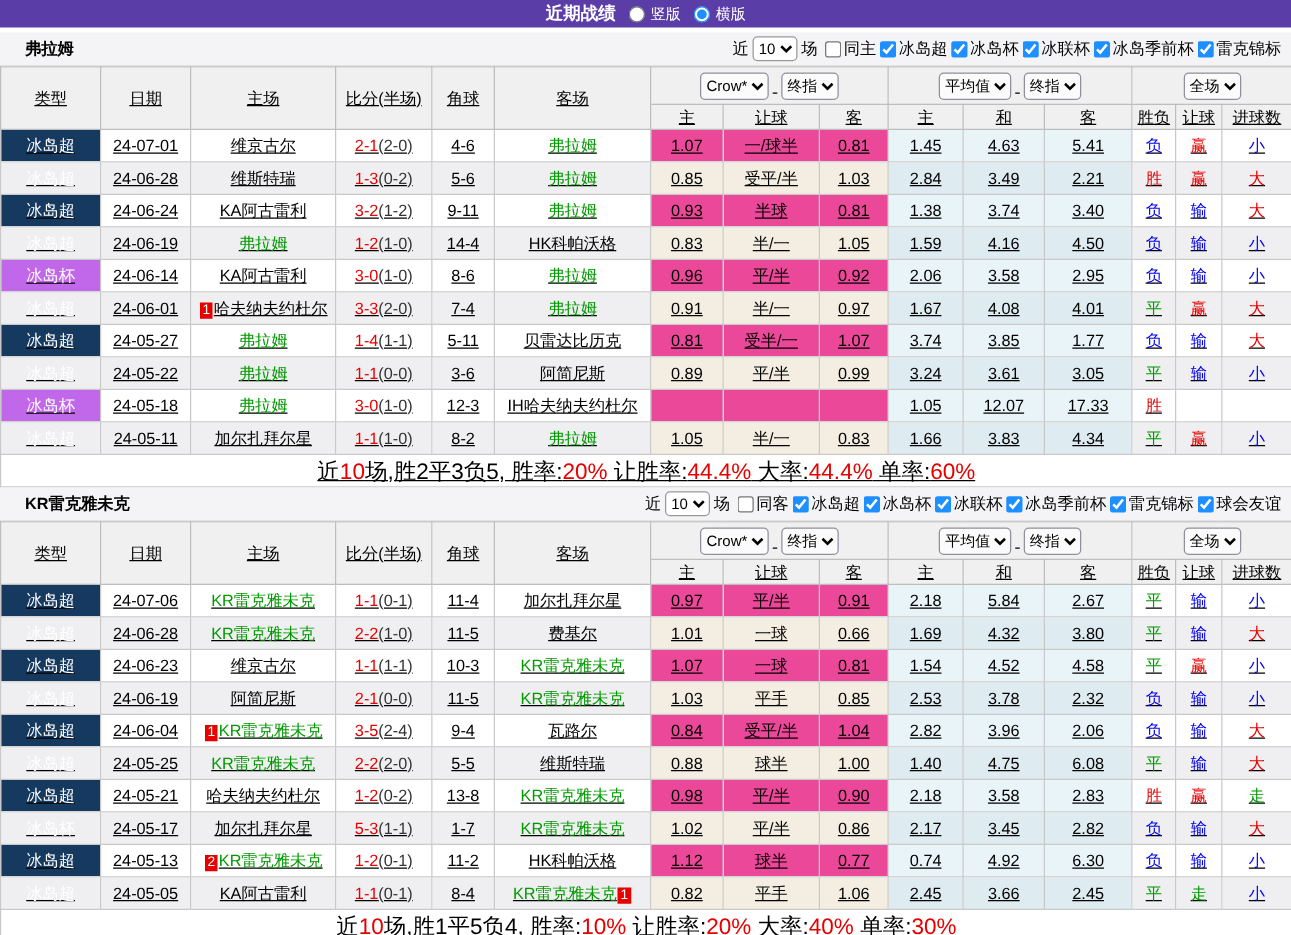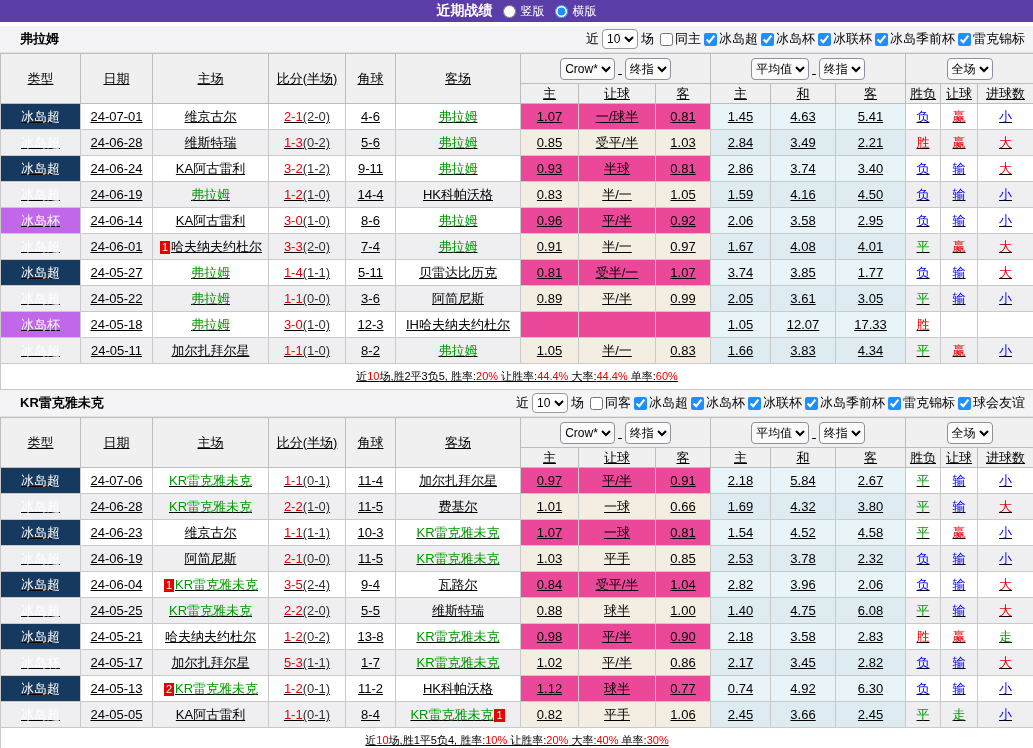--- a/index.html
+++ b/index.html
@@ -36,21 +36,21 @@
   tbody.rows tr:nth-child(even) td.avg{background:#deebf1;}
   td.super{background:#16395f;color:#fff;}
   td.cup{background:#c168ea;color:#fff;}
   .green{color:#009900;}
   .black{color:#000;}
   .red{color:#e60000;}
   .blue{color:#0000ee;}
   .half{color:#333;}
   .badge{background:#e60000;color:#fff;font-size:11px;padding:0 2px;margin:0 1px;display:inline-block;line-height:13px;}
   .badge:empty{display:none;}
-  tr.summary td{height:25px;background:#fff;font-size:11px;}
+  tr.summary td{height:25px;background:#fff;font-size:18px;}
   tr.summary .red{color:#e60000;}
 </style>
 </head>
 <body>
 
 <div class="topbar">
   <span class="title">近期战绩</span>
   <label>
     <input type="radio" name="layout" style="">
     <span>竖版</span>
@@ -184,21 +184,21 @@
     <tr>
       <td class="super">冰岛超</td>
       <td>24-06-24</td>
       <td><span class="black">KA阿古雷利</span></td>
       <td><span class="red">3-2</span><span class="half">(1-2)</span></td>
       <td>9-11</td>
       <td><span class="green">弗拉姆</span></td>
       <td class="odds">0.93</td>
       <td class="odds">半球</td>
       <td class="odds">0.81</td>
-      <td class="avg">2.86</td>
+      <td class="avg">1.38</td>
       <td class="avg">3.74</td>
       <td class="avg">3.40</td>
       <td><span class="blue">负</span></td>
       <td><span class="blue">输</span></td>
       <td><span class="red">大</span></td>
     </tr>
 
     <tr>
       <td class="super">冰岛超</td>
       <td>24-06-19</td>
@@ -274,21 +274,21 @@
     <tr>
       <td class="super">冰岛超</td>
       <td>24-05-22</td>
       <td><span class="green">弗拉姆</span></td>
       <td><span class="red">1-1</span><span class="half">(0-0)</span></td>
       <td>3-6</td>
       <td><span class="black">阿简尼斯</span></td>
       <td class="odds">0.89</td>
       <td class="odds">平/半</td>
       <td class="odds">0.99</td>
-      <td class="avg">2.05</td>
+      <td class="avg">3.24</td>
       <td class="avg">3.61</td>
       <td class="avg">3.05</td>
       <td><span class="green">平</span></td>
       <td><span class="blue">输</span></td>
       <td><span class="blue">小</span></td>
     </tr>
 
     <tr>
       <td class="cup">冰岛杯</td>
       <td>24-05-18</td>

